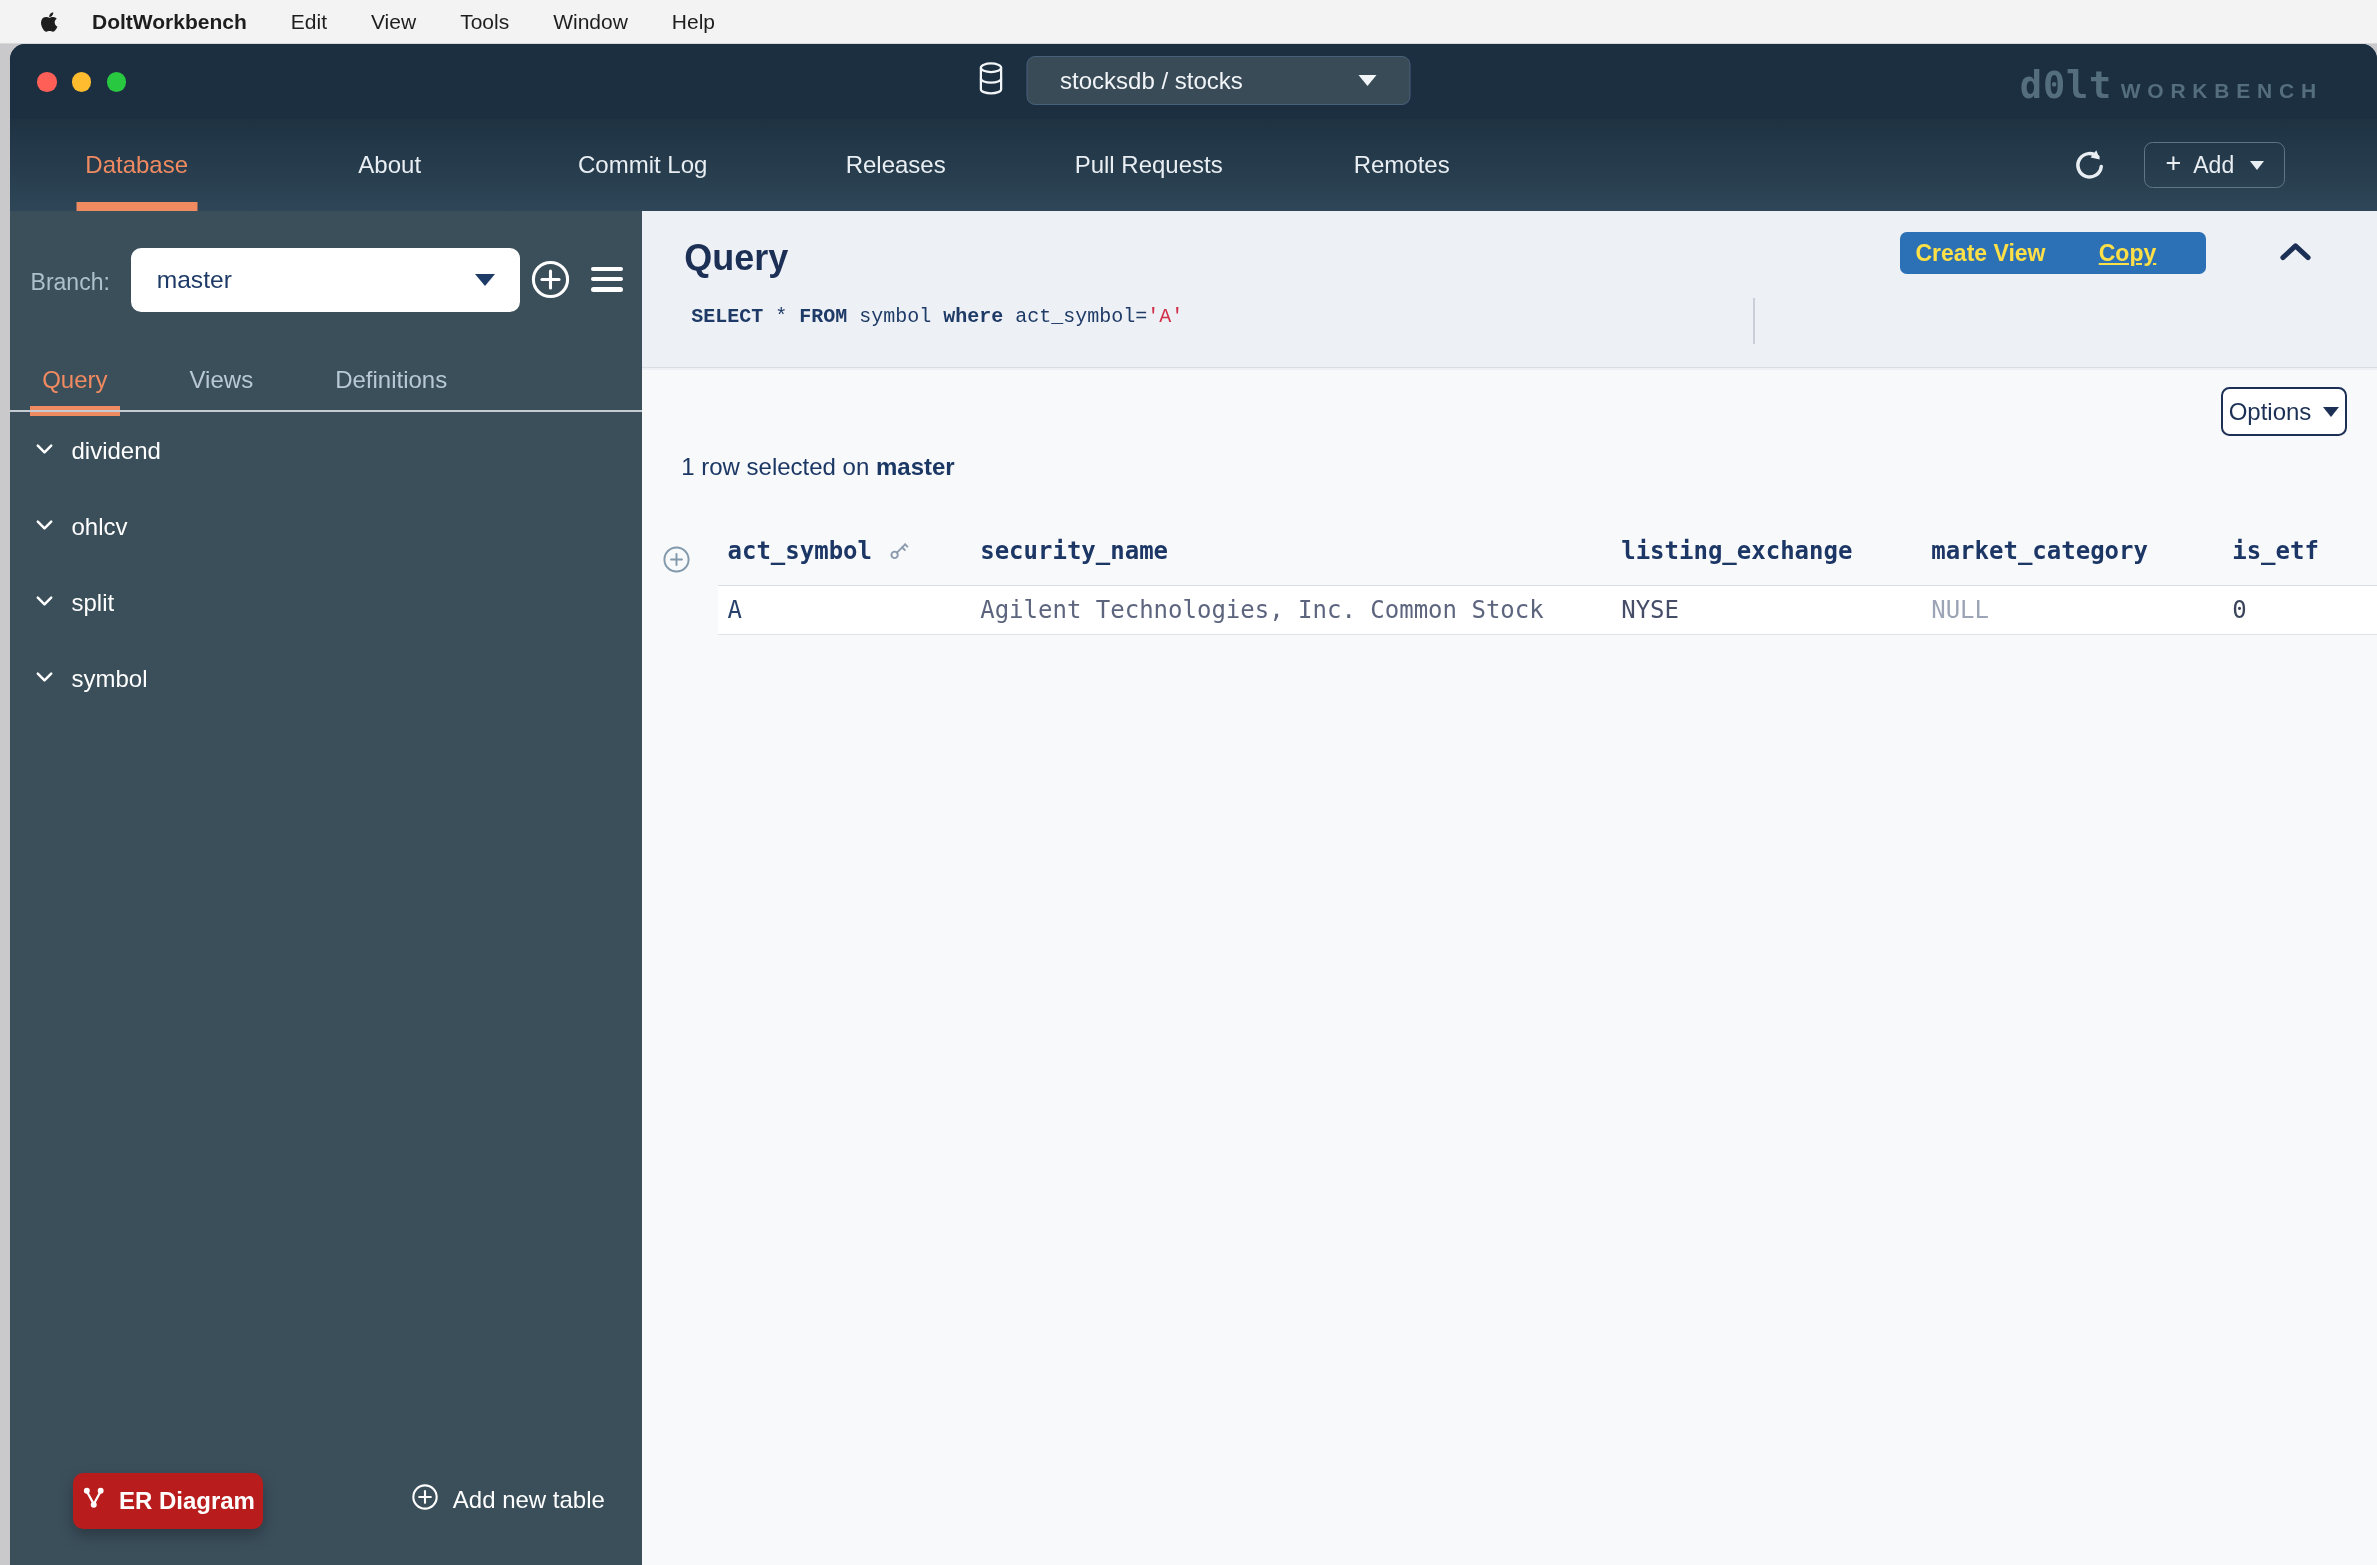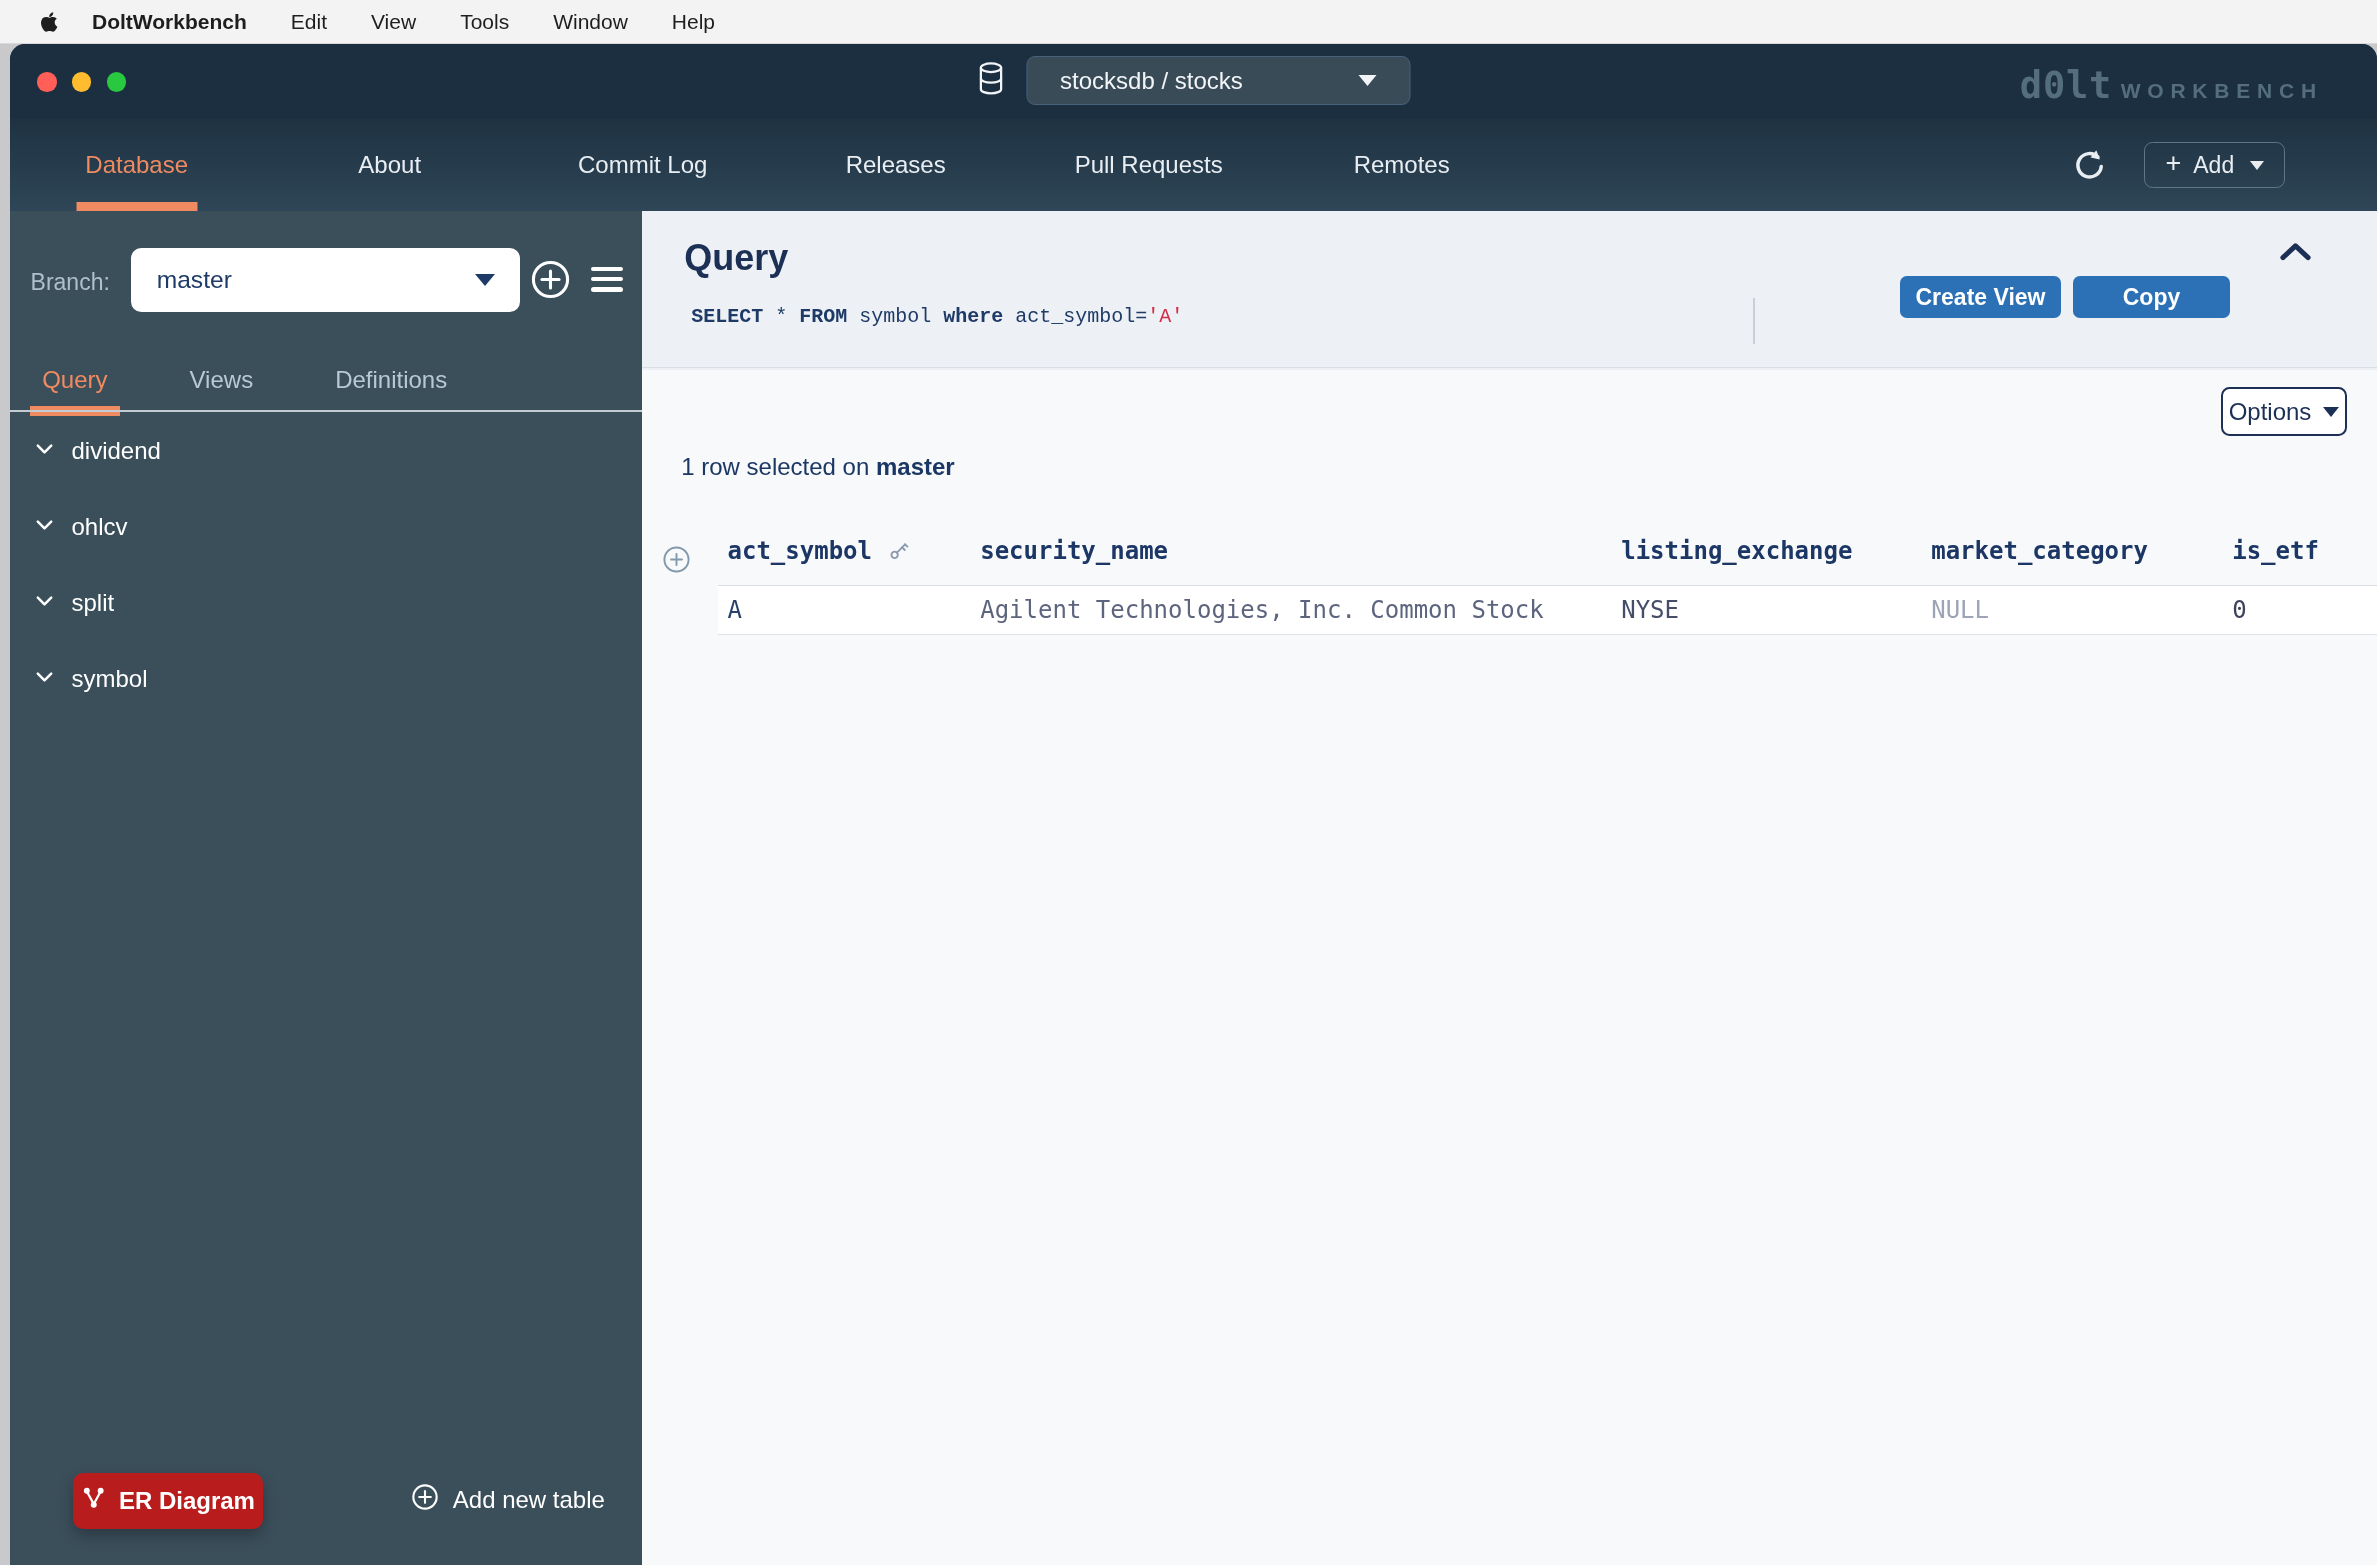--- a/index.html
+++ b/index.html
@@ -120,25 +120,25 @@
     border-bottom:1.7px solid #d9dde4; }
   .query-title { position:absolute; left:42px; top:25.5px; font-size:36px;
     font-weight:bold; color:#1c3055; }
   .sql-line { position:absolute; left:49px; top:94px;
     font-family:Liberation Mono, monospace; font-size:20px;
     color:#1e3a66; white-space:pre; }
   .sql-bold { font-weight:bold; }
   .sql-red { color:#d22e48; }
   .query-cursor { position:absolute; left:1111px; top:87px; width:1.7px; height:46px; background:#c9ceda; }
   .btn-blue { position:absolute; top:21px; height:42px; background:#2c70b5;
-    border:none; border-radius:6.8px; color:#ffffff; font-weight:bold; font-size:23px;
+    border:none; border-radius:6.8px; color:#fde047; font-weight:bold; font-size:23px;
     font-family:"Liberation Sans", sans-serif;
-    display:flex; align-items:center; justify-content:center; cursor:pointer;margin-top:44px; }
+    display:flex; align-items:center; justify-content:center; cursor:pointer; }
   .btn-create-view { right:316px; width:161px; }
-  .btn-copy { right:147px; width:157px; }
+  .btn-copy { right:171px; width:157px;text-decoration:underline; }
   .collapse-chevron { position:absolute; right:63px; top:28px; cursor:pointer; }
 
   .results { position:absolute; top:159px; bottom:0; left:0; right:0; background:#f8f9fb; }
   .options-btn { position:absolute; right:30px; top:17px; width:126px; height:49px;
     background:#ffffff; border:2.5px solid #1c3055; border-radius:8.5px;
     font-family:"Liberation Sans", sans-serif;
     display:flex; align-items:center; justify-content:center; gap:12px;
     color:#1c3055; font-size:24px; cursor:pointer; }
   .caret-down-options { width:0; height:0; border-left:8.5px solid transparent;
     border-right:8.5px solid transparent; border-top:10.2px solid #1c3055; }

